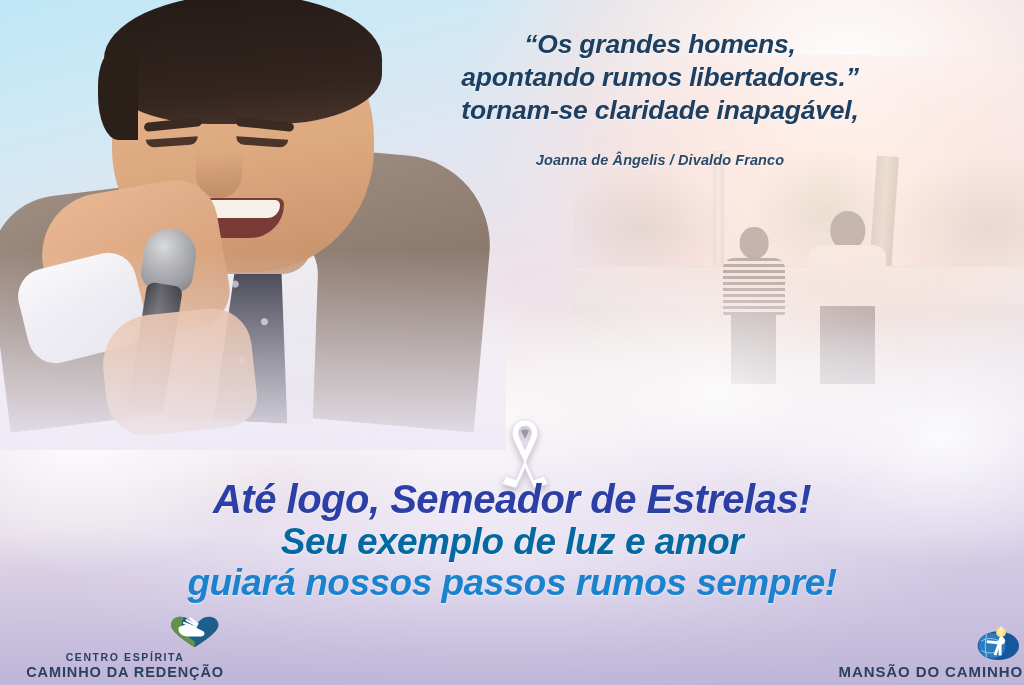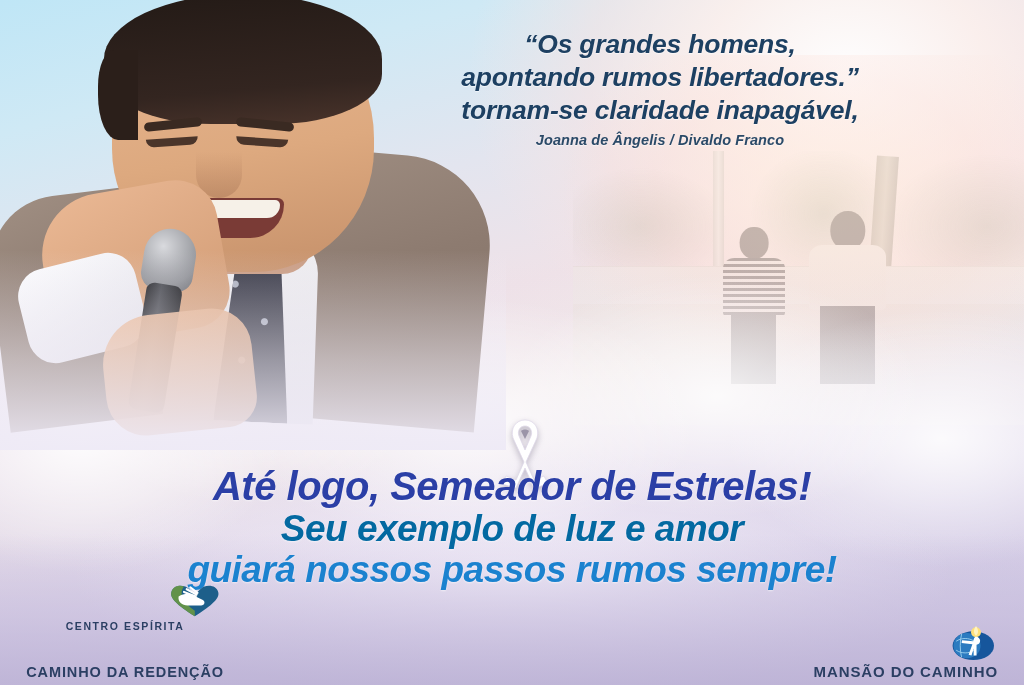--- a/index.html
+++ b/index.html
@@ -236,65 +236,65 @@
     font-style:italic;
     font-weight:bold;
     font-size:26.5px;
     line-height:33px;
     letter-spacing:-0.2px;
     color:#1d4062;
     white-space:nowrap;
     text-shadow:0 1px 1px rgba(255,255,255,.6);
   }
   .quote-author {
-    margin-top:5px;
+    margin-top:25px;
     font-style:italic;
     font-weight:bold;
     font-size:14.5px;
     letter-spacing:.1px;
     color:#2b4a68;
     text-shadow:0 1px 1px rgba(255,255,255,.6);
   }
 
   
   .ribbon {
     position:absolute; left:494px; top:412px;
     width:62px; height:76px;
     filter:drop-shadow(0 3px 3px rgba(90,80,110,.35));
   }
 
   
   .headline {
-    position:absolute; left:0; right:0; top:464px;
+    position:absolute; left:0; right:0; top:477px;
     text-align:center;
   }
   .hl {
     font-style:italic; font-weight:bold;
     letter-spacing:-0.5px;
     white-space:nowrap;
     text-shadow:0 1px 2px rgba(255,255,255,.55);
   }
   .hl1 { font-size:40px; line-height:44px; color:#2b3fa6; }
   .hl2 { font-size:37px; line-height:41px; color:#0369a1; }
   .hl3 { font-size:37px; line-height:41px; color:#1b82cf; }
 
   
   .logo {
     position:absolute; bottom:4px;
     display:flex; flex-direction:column; align-items:flex-end;
   }
   .logo-left  { left:14px;  width:210px; }
-  .logo-right { right:26px; width:212px; }
+  .logo-right { right:1px; width:212px; }
   .logo-mark { height:36px; margin-bottom:2px; }
   .logo-text { text-align:center; color:#2b3f63; }
   .logo-l1 {
     font-size:10.5px; font-weight:bold; letter-spacing:1.6px; line-height:13px;
   }
   .logo-l2 {
-    font-size:14.5px; font-weight:bold; letter-spacing:.9px; line-height:17px;margin-top:31px;
+    font-size:14.5px; font-weight:bold; letter-spacing:.9px; line-height:17px;
   }
   .logo-single {
     font-size:15px; font-weight:bold; letter-spacing:.9px; line-height:18px;
     color:#2b3f63;
   }
 </style>
 </head>
 <body>
 
 <div id="memorial-card">

